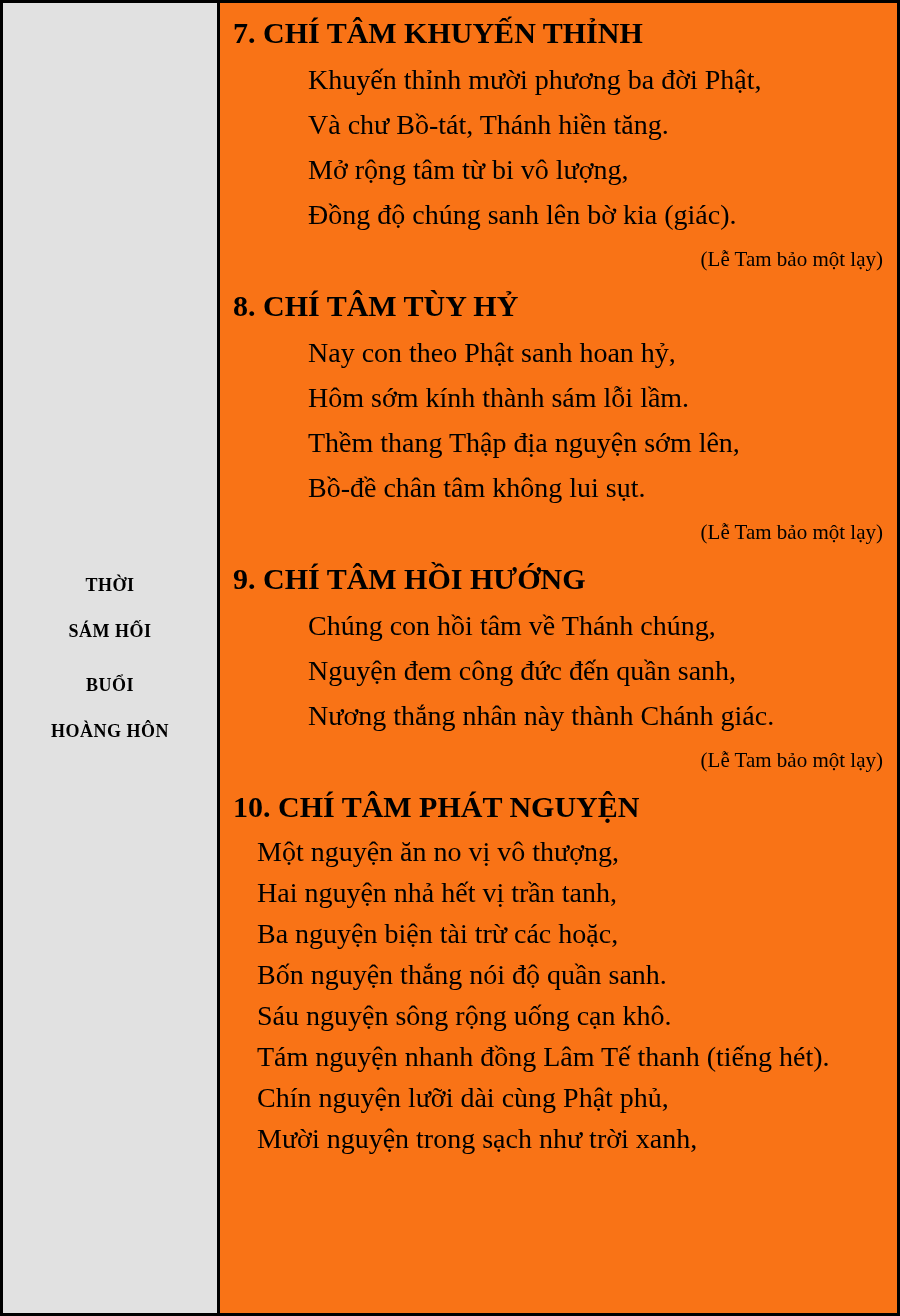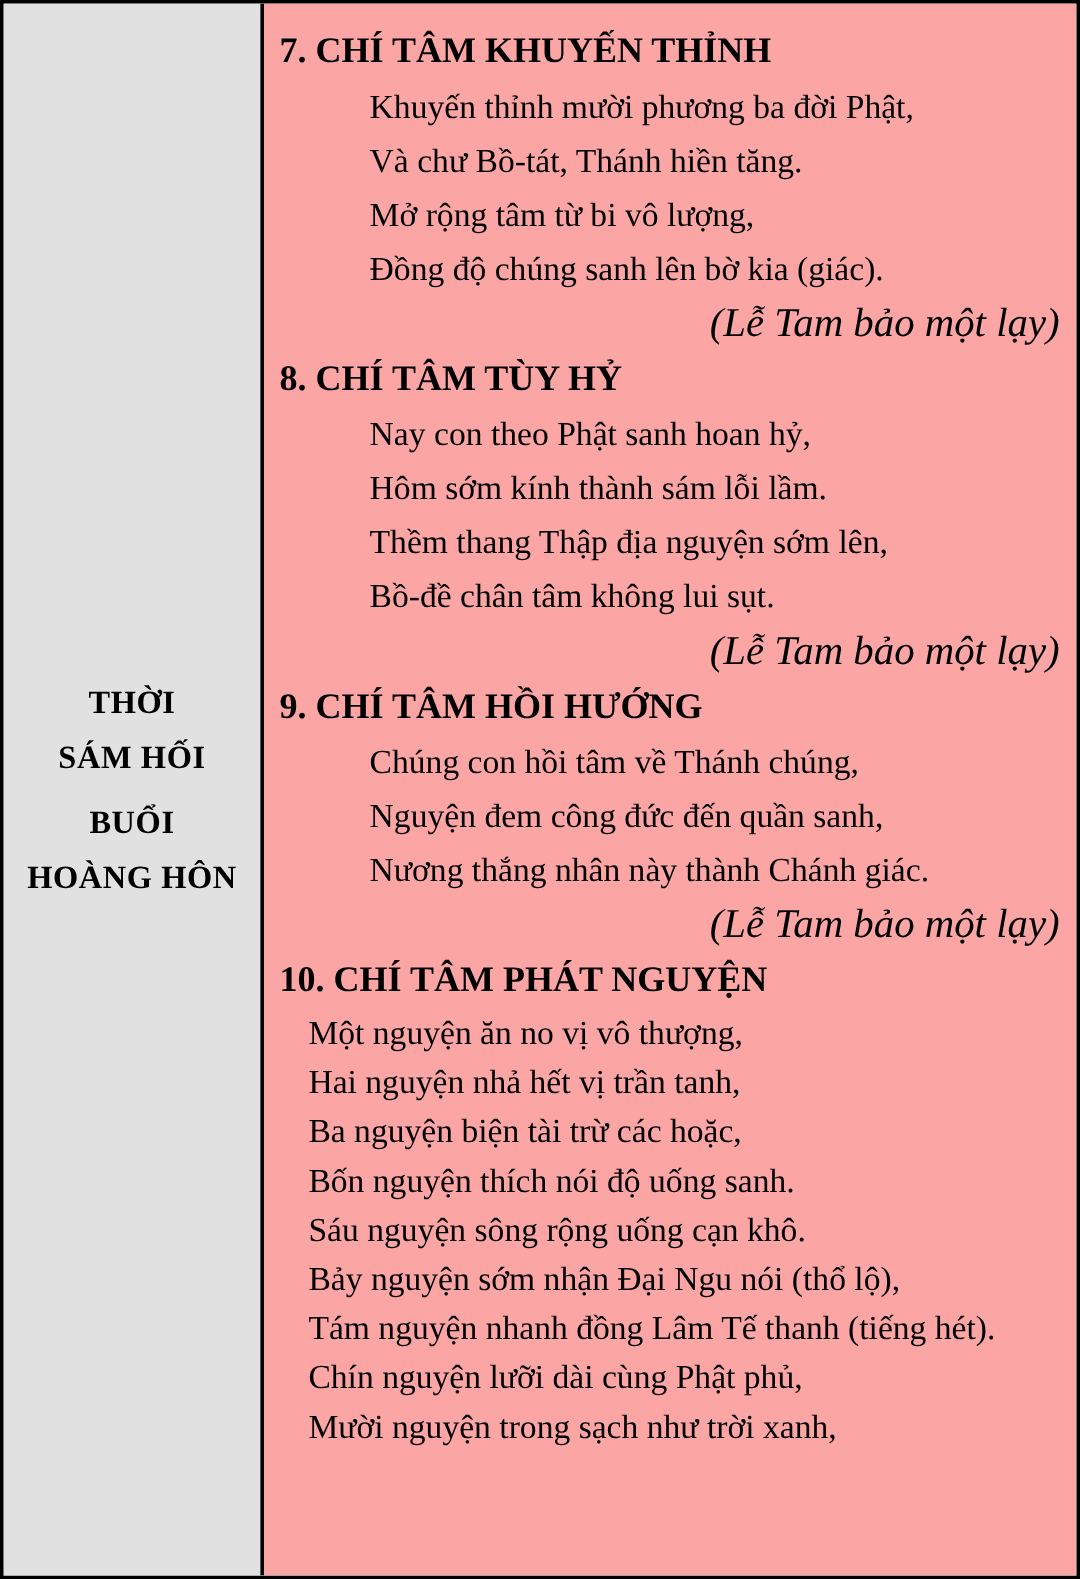--- a/index.html
+++ b/index.html
@@ -26,33 +26,33 @@
     background: #e1e1e1;
     border-right: 3px solid #000000;
     display: flex;
     flex-direction: column;
     justify-content: center;
     align-items: center;
     text-align: center;
   }
   .sidebar-line {
     font-weight: bold;
-    font-size: 27px;
+    font-size: 18px;
     line-height: 46px;
     letter-spacing: 0.5px;
     white-space: nowrap;
   }
   .sidebar-line.gap-before {
     margin-top: 8px;
   }
   .content {
     flex: 1 1 auto;
     box-sizing: border-box;
-    padding: 16px 12px 0 13px;
-    background: #fca5a5;
+    padding: 6px 12px 0 13px;
+    background: #f97316;
     overflow: hidden;
   }
   .section { margin: 0; }
   .section + .section { }
   .section-heading {
     margin: 0;
     font-size: 30px;
     font-weight: bold;
     line-height: 48px;
     white-space: nowrap;
@@ -61,22 +61,21 @@
     margin: 0;
     font-size: 28px;
     line-height: 45px;
     white-space: nowrap;
   }
   .section.indent-wide .verse-line { padding-left: 75px; }
   .section.indent-narrow .verse-line { padding-left: 24px; }
   .section.tight .verse-line { line-height: 41px; }
   .bow-note {
     margin: 0;
-    font-size: 34px;
-    font-style: italic;
+    font-size: 21px;
     line-height: 45px;
     text-align: right;
     padding-right: 2px;
     white-space: nowrap;
   }
 </style>
 </head>
 <body>
 
 <div class="page">
@@ -114,22 +113,21 @@
       <p class="verse-line">Nguyện đem công đức đến quần sanh,</p>
       <p class="verse-line">Nương thắng nhân này thành Chánh giác.</p>
       <p class="bow-note">(Lễ Tam bảo một lạy)</p>
     </div>
 
     <div class="section indent-narrow tight">
       <h2 class="section-heading">10. CHÍ TÂM PHÁT NGUYỆN</h2>
       <p class="verse-line">Một nguyện ăn no vị vô thượng,</p>
       <p class="verse-line">Hai nguyện nhả hết vị trần tanh,</p>
       <p class="verse-line">Ba nguyện biện tài trừ các hoặc,</p>
-      <p class="verse-line">Bốn nguyện thích nói độ uống sanh.</p>
+      <p class="verse-line">Bốn nguyện thắng nói độ quần sanh.</p>
       <p class="verse-line">Sáu nguyện sông rộng uống cạn khô.</p>
-      <p class="verse-line">Bảy nguyện sớm nhận Đại Ngu nói (thổ lộ),</p>
       <p class="verse-line">Tám nguyện nhanh đồng Lâm Tế thanh (tiếng hét).</p>
       <p class="verse-line">Chín nguyện lưỡi dài cùng Phật phủ,</p>
       <p class="verse-line">Mười nguyện trong sạch như trời xanh,</p>
     </div>
 
   </div>
 </div>
 
 </body></html>

